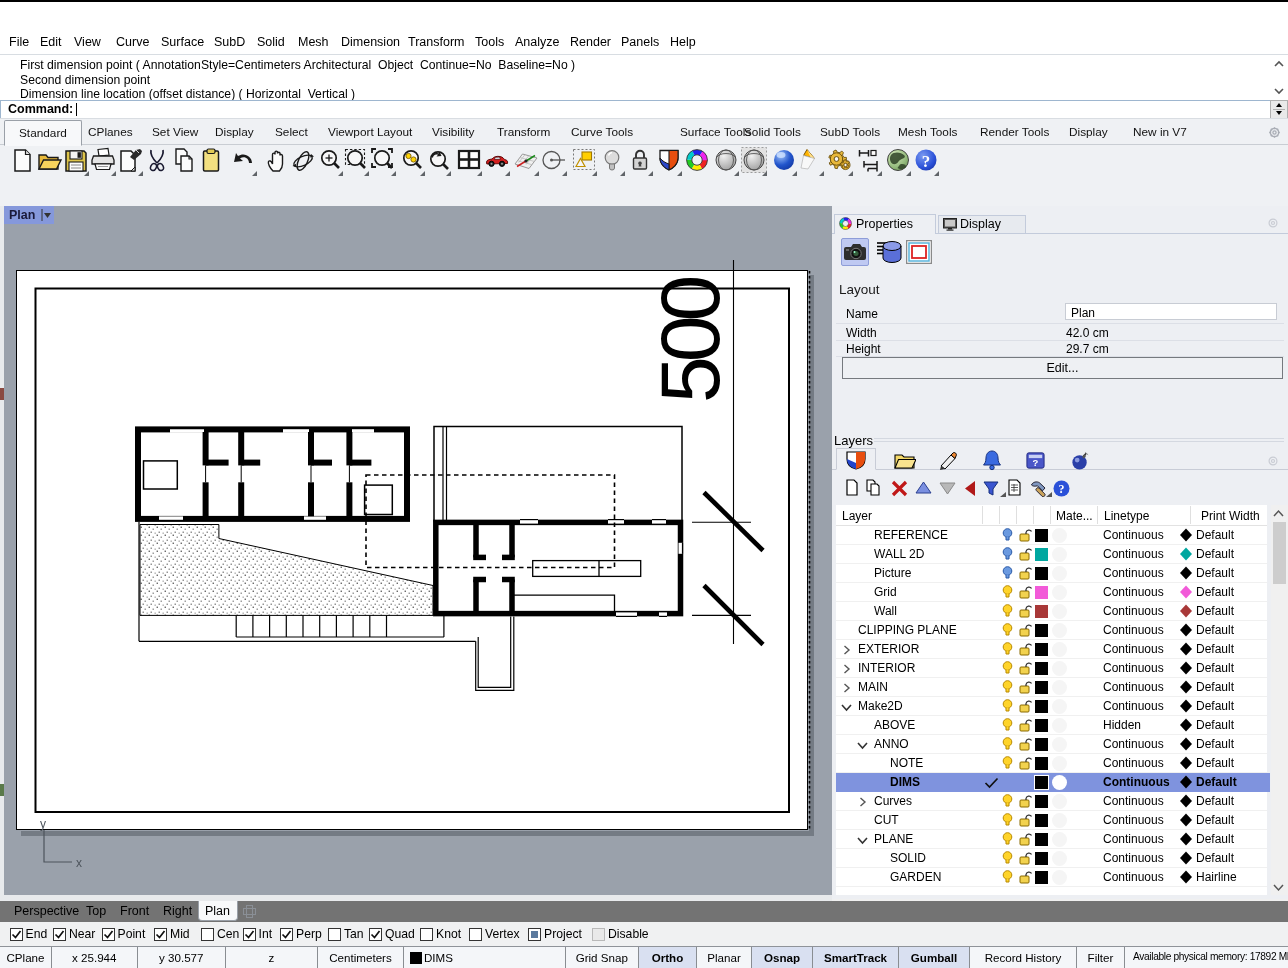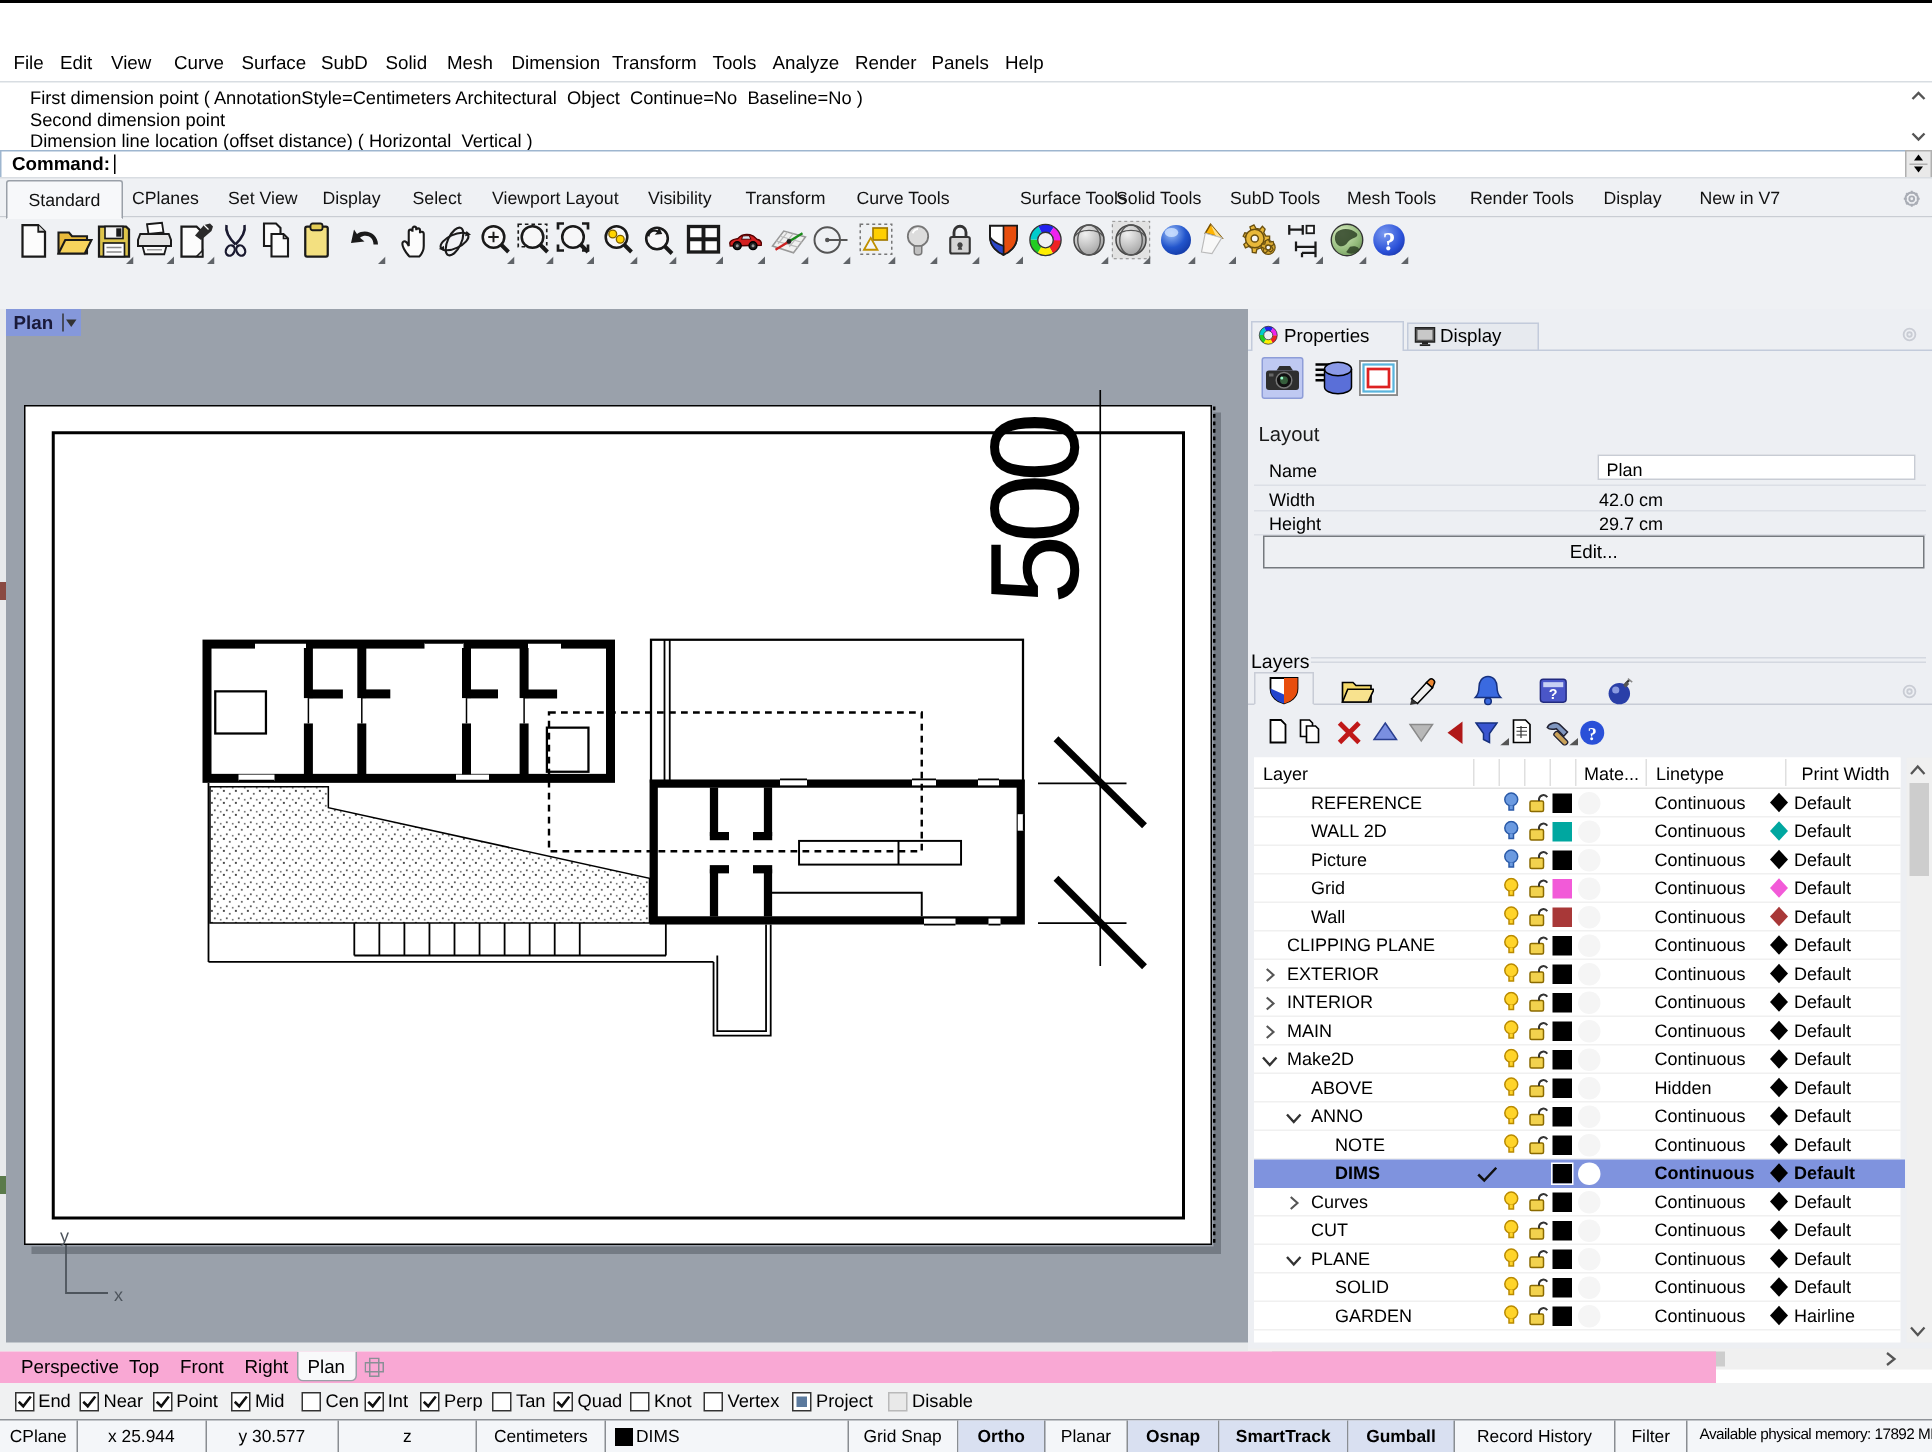--- a/index.html
+++ b/index.html
@@ -23,21 +23,21 @@
   #toolbar { position:absolute; left:0; top:143px; width:1288px; height:61px; background:#eff1f4; }
   .tbi { position:absolute; top:2px; }
   #main { position:absolute; left:0; top:204px; width:1288px; height:695px; background:#e8eaec; }
   #viewport { position:absolute; left:4px; top:0; width:828px; height:689px; background:#9aa1ab; }
   #paper { position:absolute; left:12px; top:64px; width:792px; height:560px; background:#fff; border:1px solid #000; }
   #vplabel { position:absolute; left:0px; top:0px; width:50px; height:18px; background:#8598db; }
   #vplabel b { position:absolute; left:5px; top:2px; font-size:12.5px; color:#1a1a3a; }
   #rpanel { position:absolute; left:832px; top:0; width:456px; height:695px; background:#edeff3; }
   #rpanel span { font-size:12px; white-space:nowrap; }
   .rico { width:100%; height:100%; display:block; }
-  #vptabs { position:absolute; left:0; top:899px; width:1144px; height:21px; background:#f9a8d4; }
+  #vptabs { position:absolute; left:0; top:899px; width:1288px; height:21px; background:#737373; }
   #vptabs span { position:absolute; top:3px; font-size:12.5px; }
   #osnaprow { position:absolute; left:0; top:920px; width:1288px; height:24px; background:#f0f1f2; font-size:12.2px; }
   #osnaprow span { white-space:nowrap; }
   #statusbar { position:absolute; left:0; top:944px; width:1288px; height:24px; background:#f4f6f9; border-top:1px solid #8f9399; font-size:11.6px; }
   .scell { position:absolute; top:0; height:23px; border-right:1px solid #898d92; text-align:center; padding-top:4px; white-space:nowrap; overflow:hidden; }
 </style>
 </head>
 <body>
 <div id="app">
   <div id="menubar">

